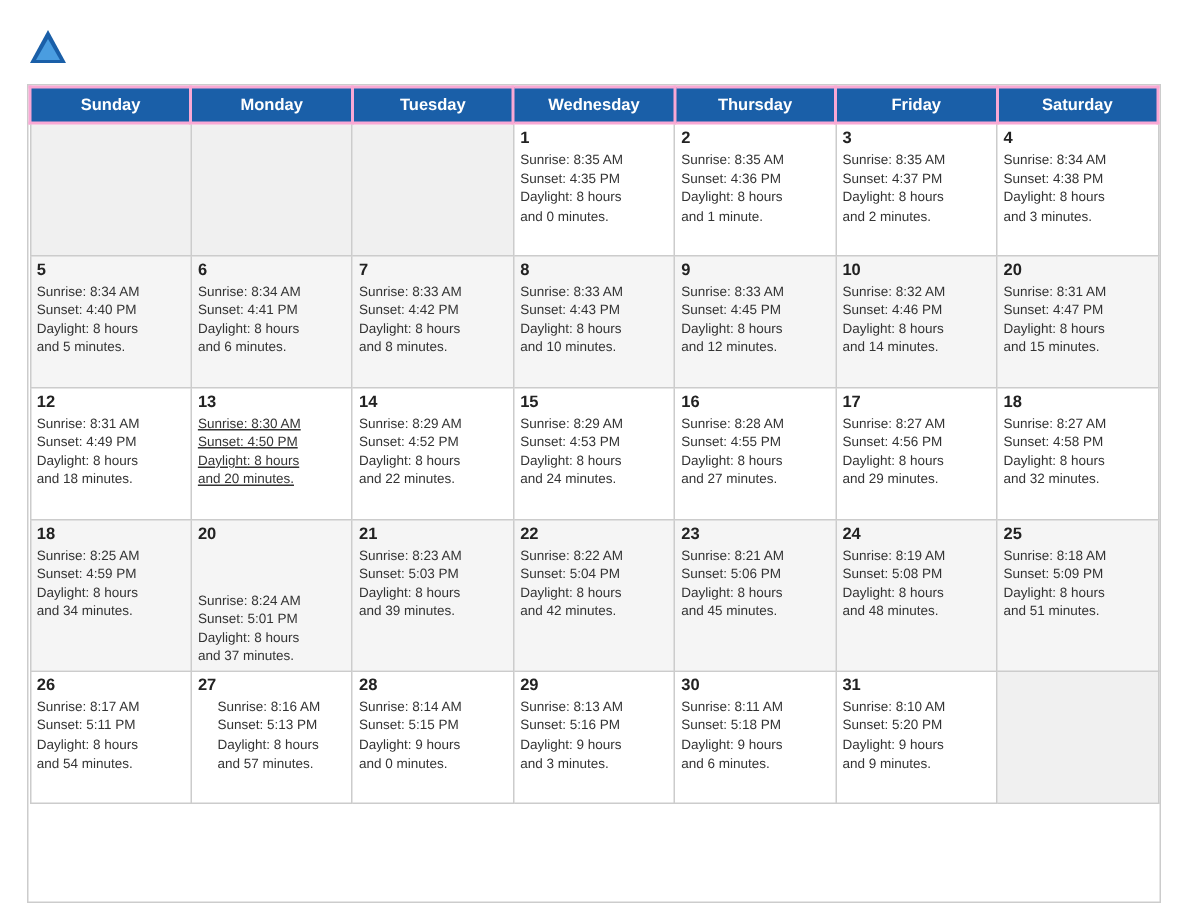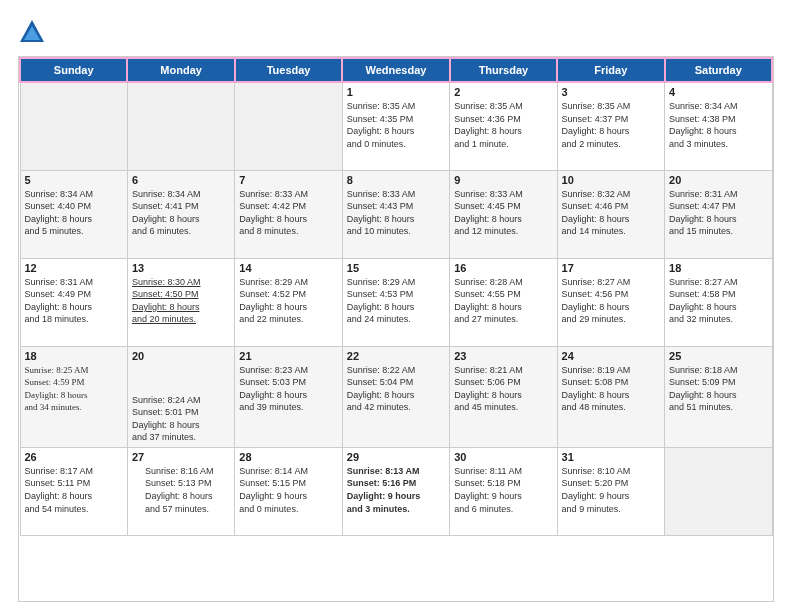--- a/index.html
+++ b/index.html
@@ -280,21 +280,21 @@
               <span class="day-num">18</span>
               <div class="day-info" style="white-space: pre-line;">Sunrise: 8:27 AM
 Sunset: 4:58 PM
 Daylight: 8 hours
 and 32 minutes.</div>
             </td>
           </tr>
           <tr>
             <td>
               <span class="day-num">18</span>
-              <div class="day-info" style="white-space: pre-line; font-family: Liberation Serif, serif;">Sunrise: 8:25 AM
+              <div class="day-info" style="white-space: pre-line;">Sunrise: 8:25 AM
 Sunset: 4:59 PM
 Daylight: 8 hours
 and 34 minutes.</div>
             </td>
             <td>
               <span class="day-num">20</span>
               <div class="day-info" style="white-space: pre-line; margin-top: 32px;">Sunrise: 8:24 AM
 Sunset: 5:01 PM
 Daylight: 8 hours
 and 37 minutes.</div>
@@ -352,21 +352,21 @@
             </td>
             <td>
               <span class="day-num">28</span>
               <div class="day-info" style="white-space: pre-line;">Sunrise: 8:14 AM
 Sunset: 5:15 PM
 Daylight: 9 hours
 and 0 minutes.</div>
             </td>
             <td>
               <span class="day-num">29</span>
-              <div class="day-info" style="white-space: pre-line; font-weight: bold;">Sunrise: 8:13 AM
+              <div class="day-info" style="white-space: pre-line;">Sunrise: 8:13 AM
 Sunset: 5:16 PM
 Daylight: 9 hours
 and 3 minutes.</div>
             </td>
             <td>
               <span class="day-num">30</span>
               <div class="day-info" style="white-space: pre-line;">Sunrise: 8:11 AM
 Sunset: 5:18 PM
 Daylight: 9 hours
 and 6 minutes.</div>

